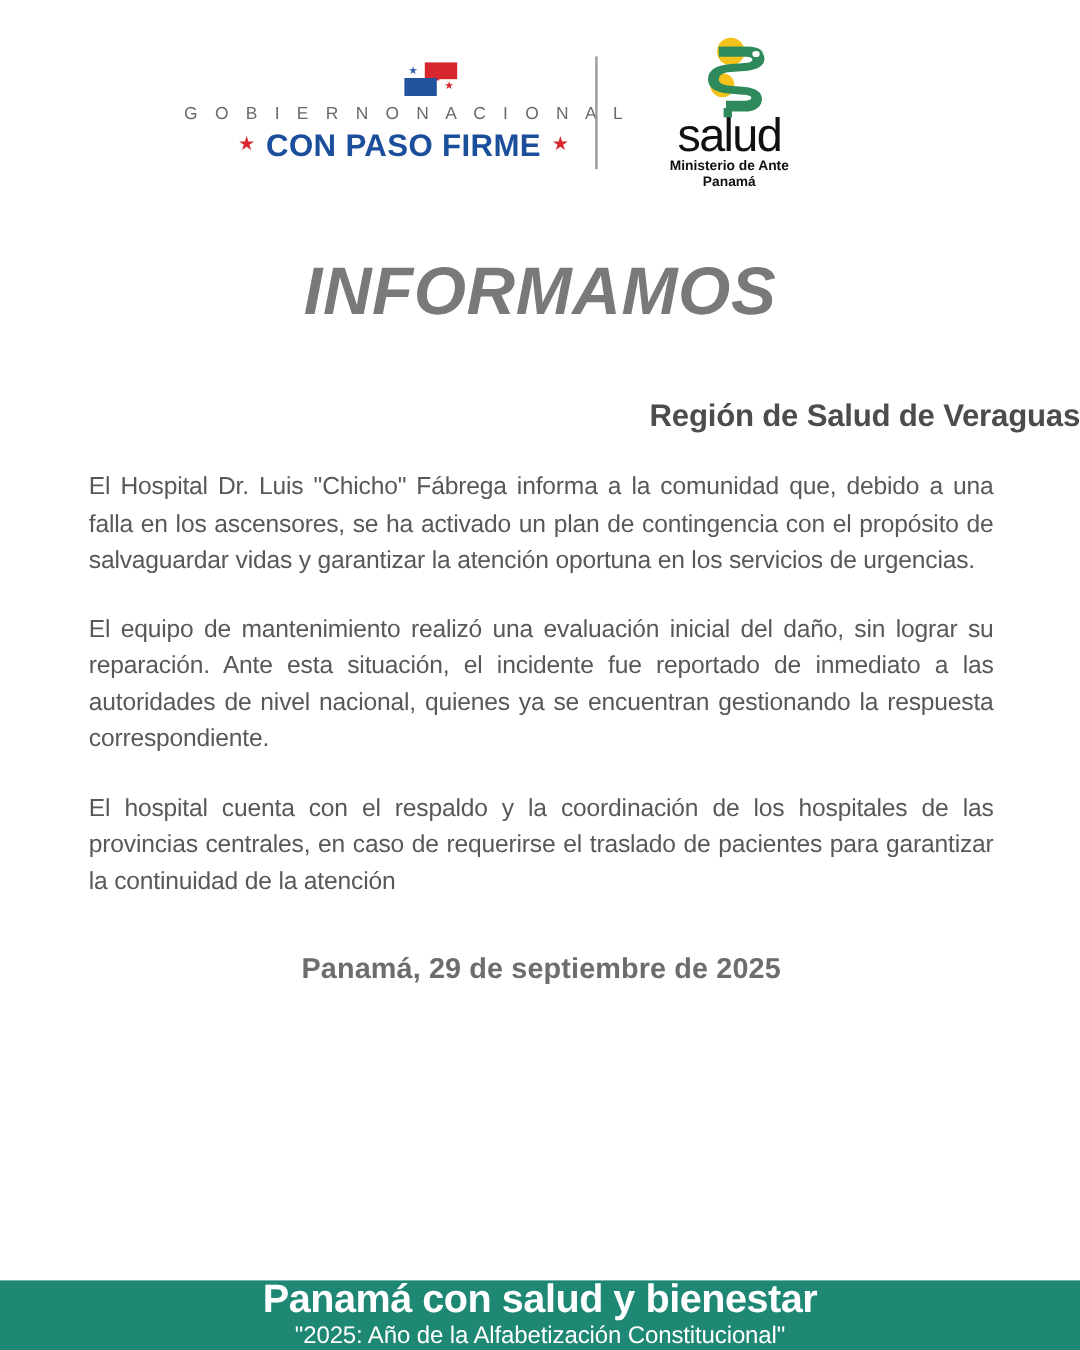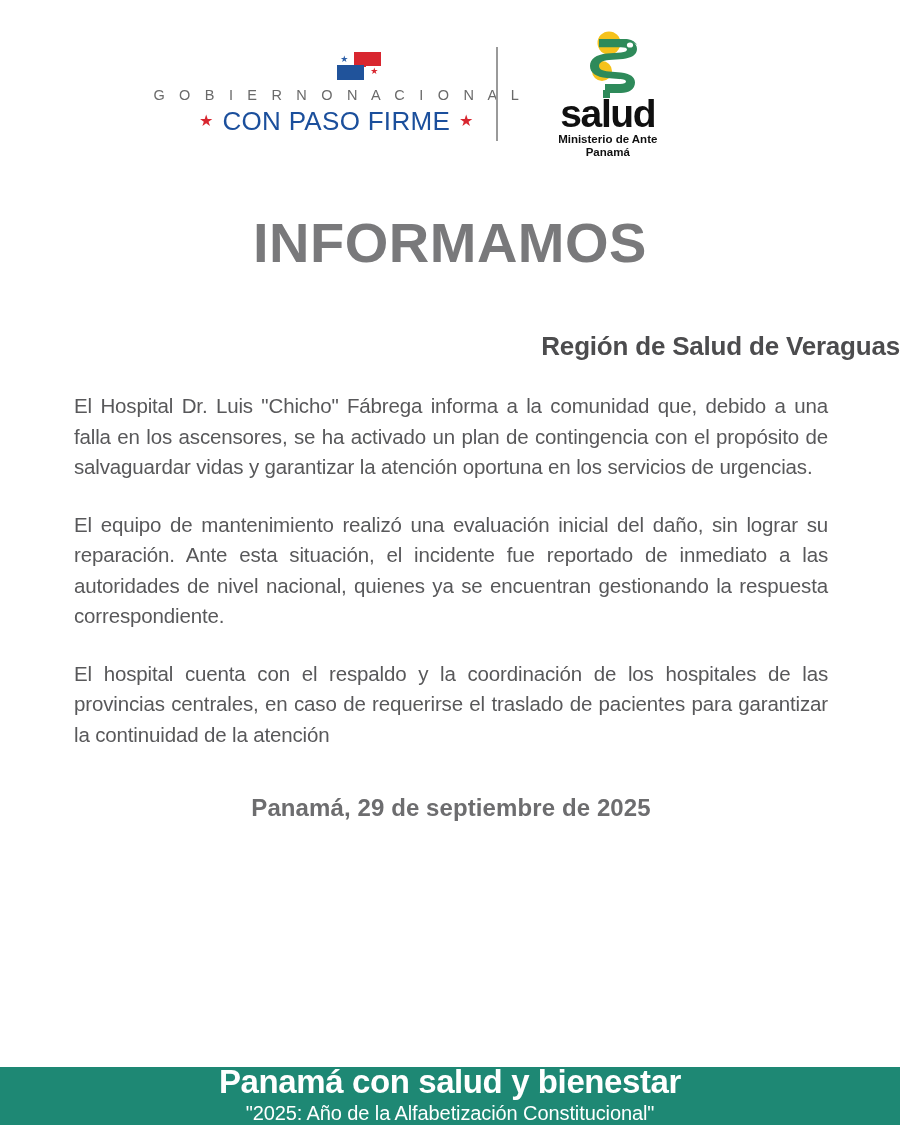--- a/index.html
+++ b/index.html
@@ -94,21 +94,21 @@
     padding-left: 5px;
   }
   .gov-main-line {
     display: flex;
     align-items: center;
     gap: 9px;
     white-space: nowrap;
   }
   .gov-main-text {
     font-size: 26px;
-    font-weight: normal;
+    font-weight: bold;
     color: #1b4f9c;
     letter-spacing: 0.3px;
   }
   .gov-star {
     color: #d8262f;
     font-size: 16px;
     line-height: 16px;
   }
 
   .divider {
@@ -125,21 +125,21 @@
     align-items: center;
     width: 160px;
   }
   .serpent-wrap {
     width: 78px;
     height: 68px;
     margin-bottom: 1px;
   }
   .minsa-word {
     font-size: 39px;
-    font-weight: bold;
+    font-weight: normal;
     color: #101010;
     line-height: 0.85;
     letter-spacing: -1.4px;
     margin-top: -2px;
   }
   .minsa-sub1 {
     font-size: 11.5px;
     font-weight: bold;
     color: #101010;
     line-height: 1.12;
@@ -154,20 +154,21 @@
 
   
   .main-title {
     text-align: center;
     font-size: 56px;
     font-weight: bold;
     color: #79797b;
     letter-spacing: 0.5px;
     margin: 33px 0 0 0;
     line-height: 1;
+    font-style: italic;
   }
   .sub-title {
     text-align: right;
     font-size: 26px;
     font-weight: bold;
     color: #4c4c4e;
     letter-spacing: -0.2px;
     margin: 62px 0 0 0;
     line-height: 1;
   }

